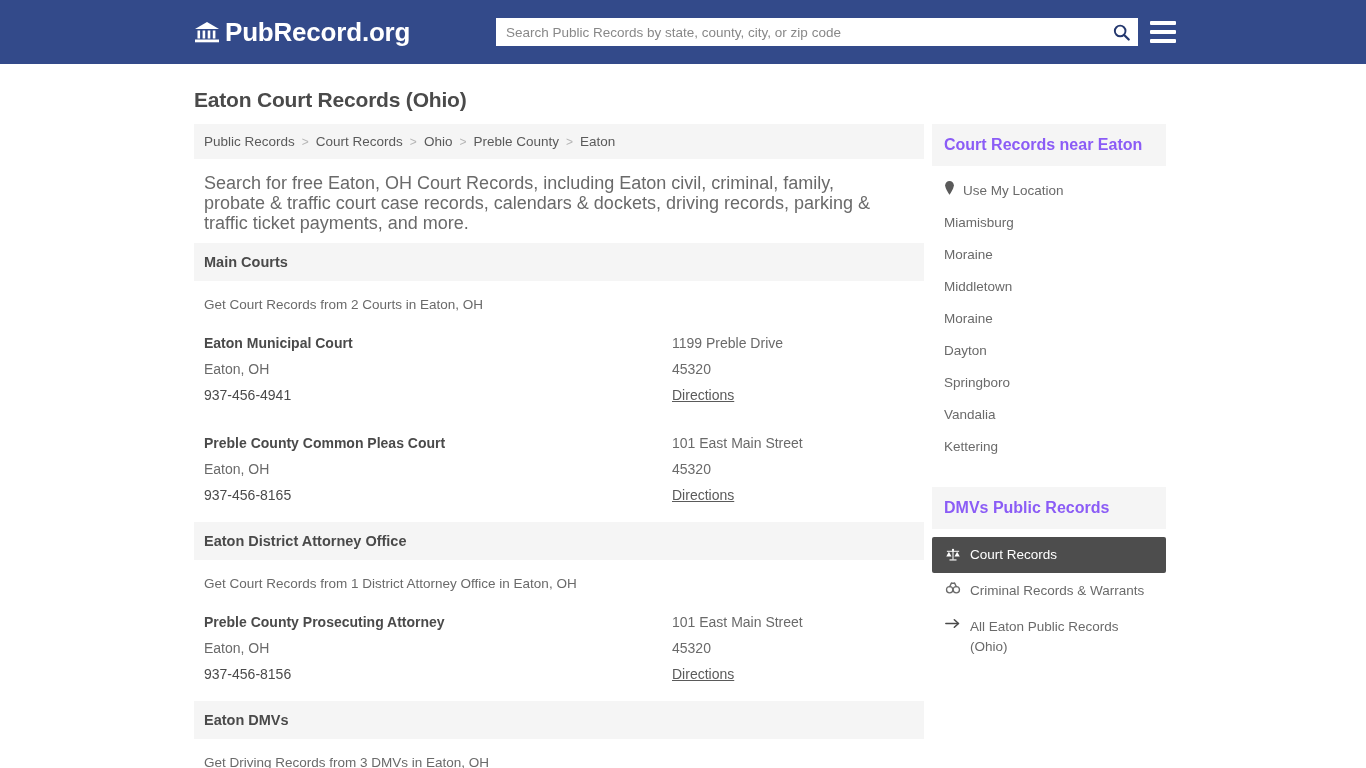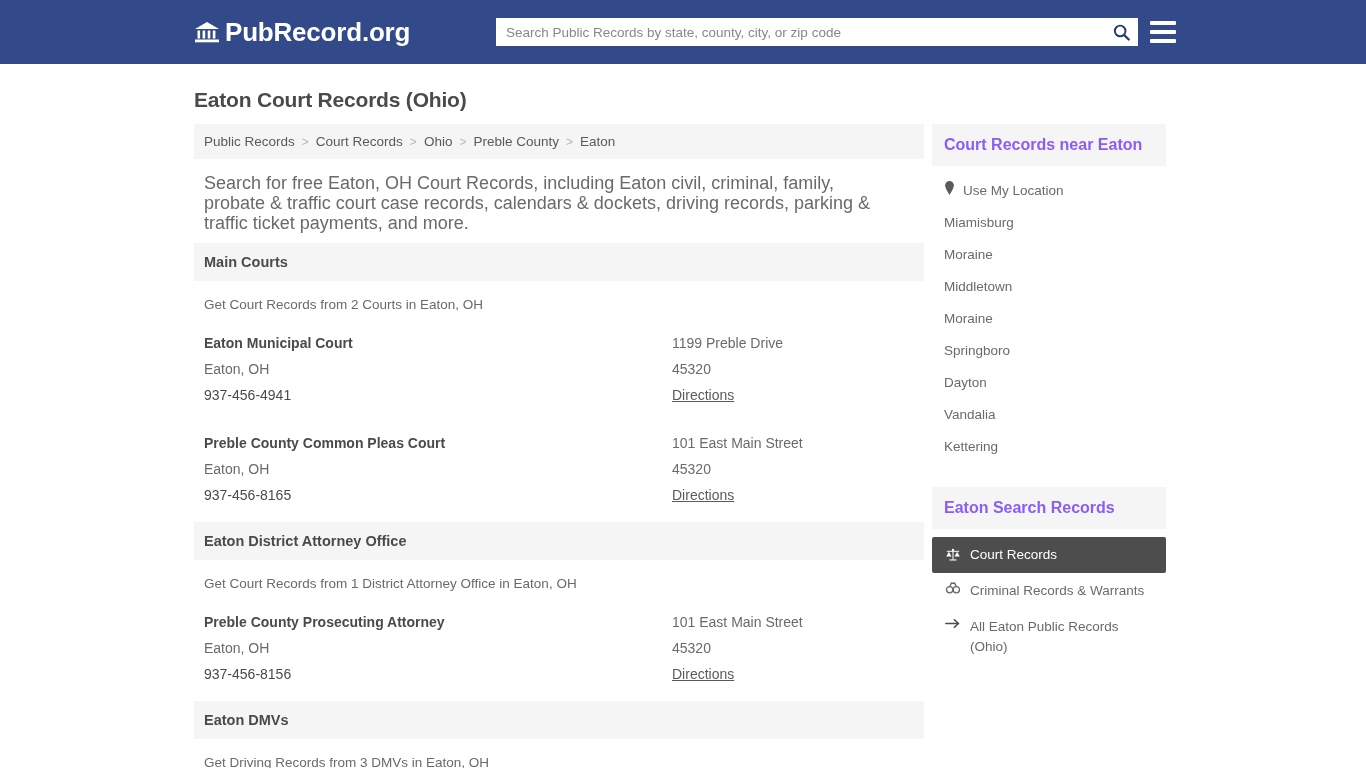--- a/index.html
+++ b/index.html
@@ -349,36 +349,36 @@
         <div class="side-item">
           <span>Moraine</span>
         </div>
         <div class="side-item">
           <span>Middletown</span>
         </div>
         <div class="side-item">
           <span>Moraine</span>
         </div>
         <div class="side-item">
+          <span>Dayton</span>
+        </div>
+        <div class="side-item">
           <span>Springboro</span>
         </div>
         <div class="side-item">
-          <span>Dayton</span>
-        </div>
-        <div class="side-item">
           <span>Vandalia</span>
         </div>
         <div class="side-item">
           <span>Kettering</span>
         </div>
       </div>
 
       <div class="side-spacer"></div>
 
-      <div class="side-bar-head">Eaton Search Records</div>
+      <div class="side-bar-head">DMVs Public Records</div>
 
       <div class="records-list">
 
         <div class="record-item active">
           <span class="ricon">
             <svg viewBox="0 0 18 16" width="16" height="14" aria-hidden="true">
               <rect x="8.4" y="2" width="1.2" height="11.2" fill="#ffffff"></rect>
               <rect x="5" y="13" width="8" height="1.3" fill="#ffffff"></rect>
               <rect x="2" y="3.2" width="14" height="1.1" fill="#ffffff"></rect>
               <circle cx="9" cy="2.2" r="1.3" fill="#ffffff"></circle>

